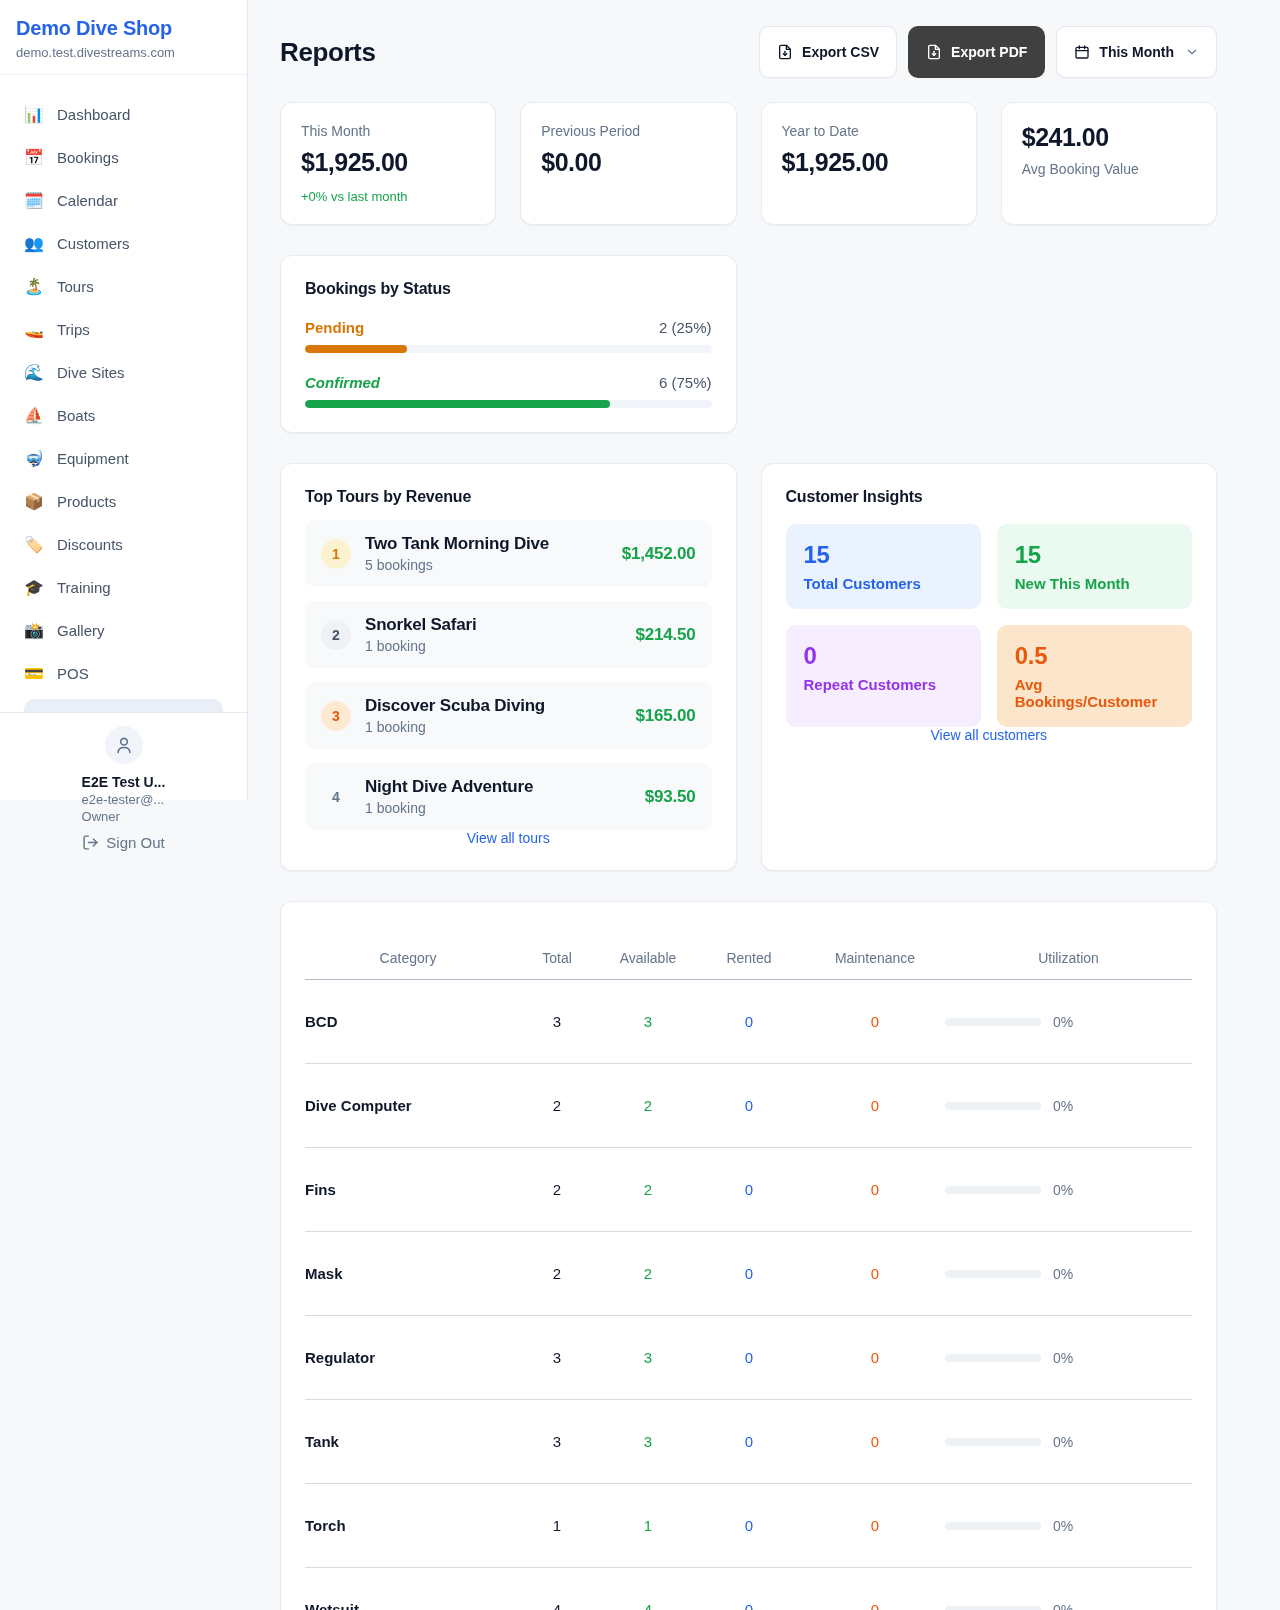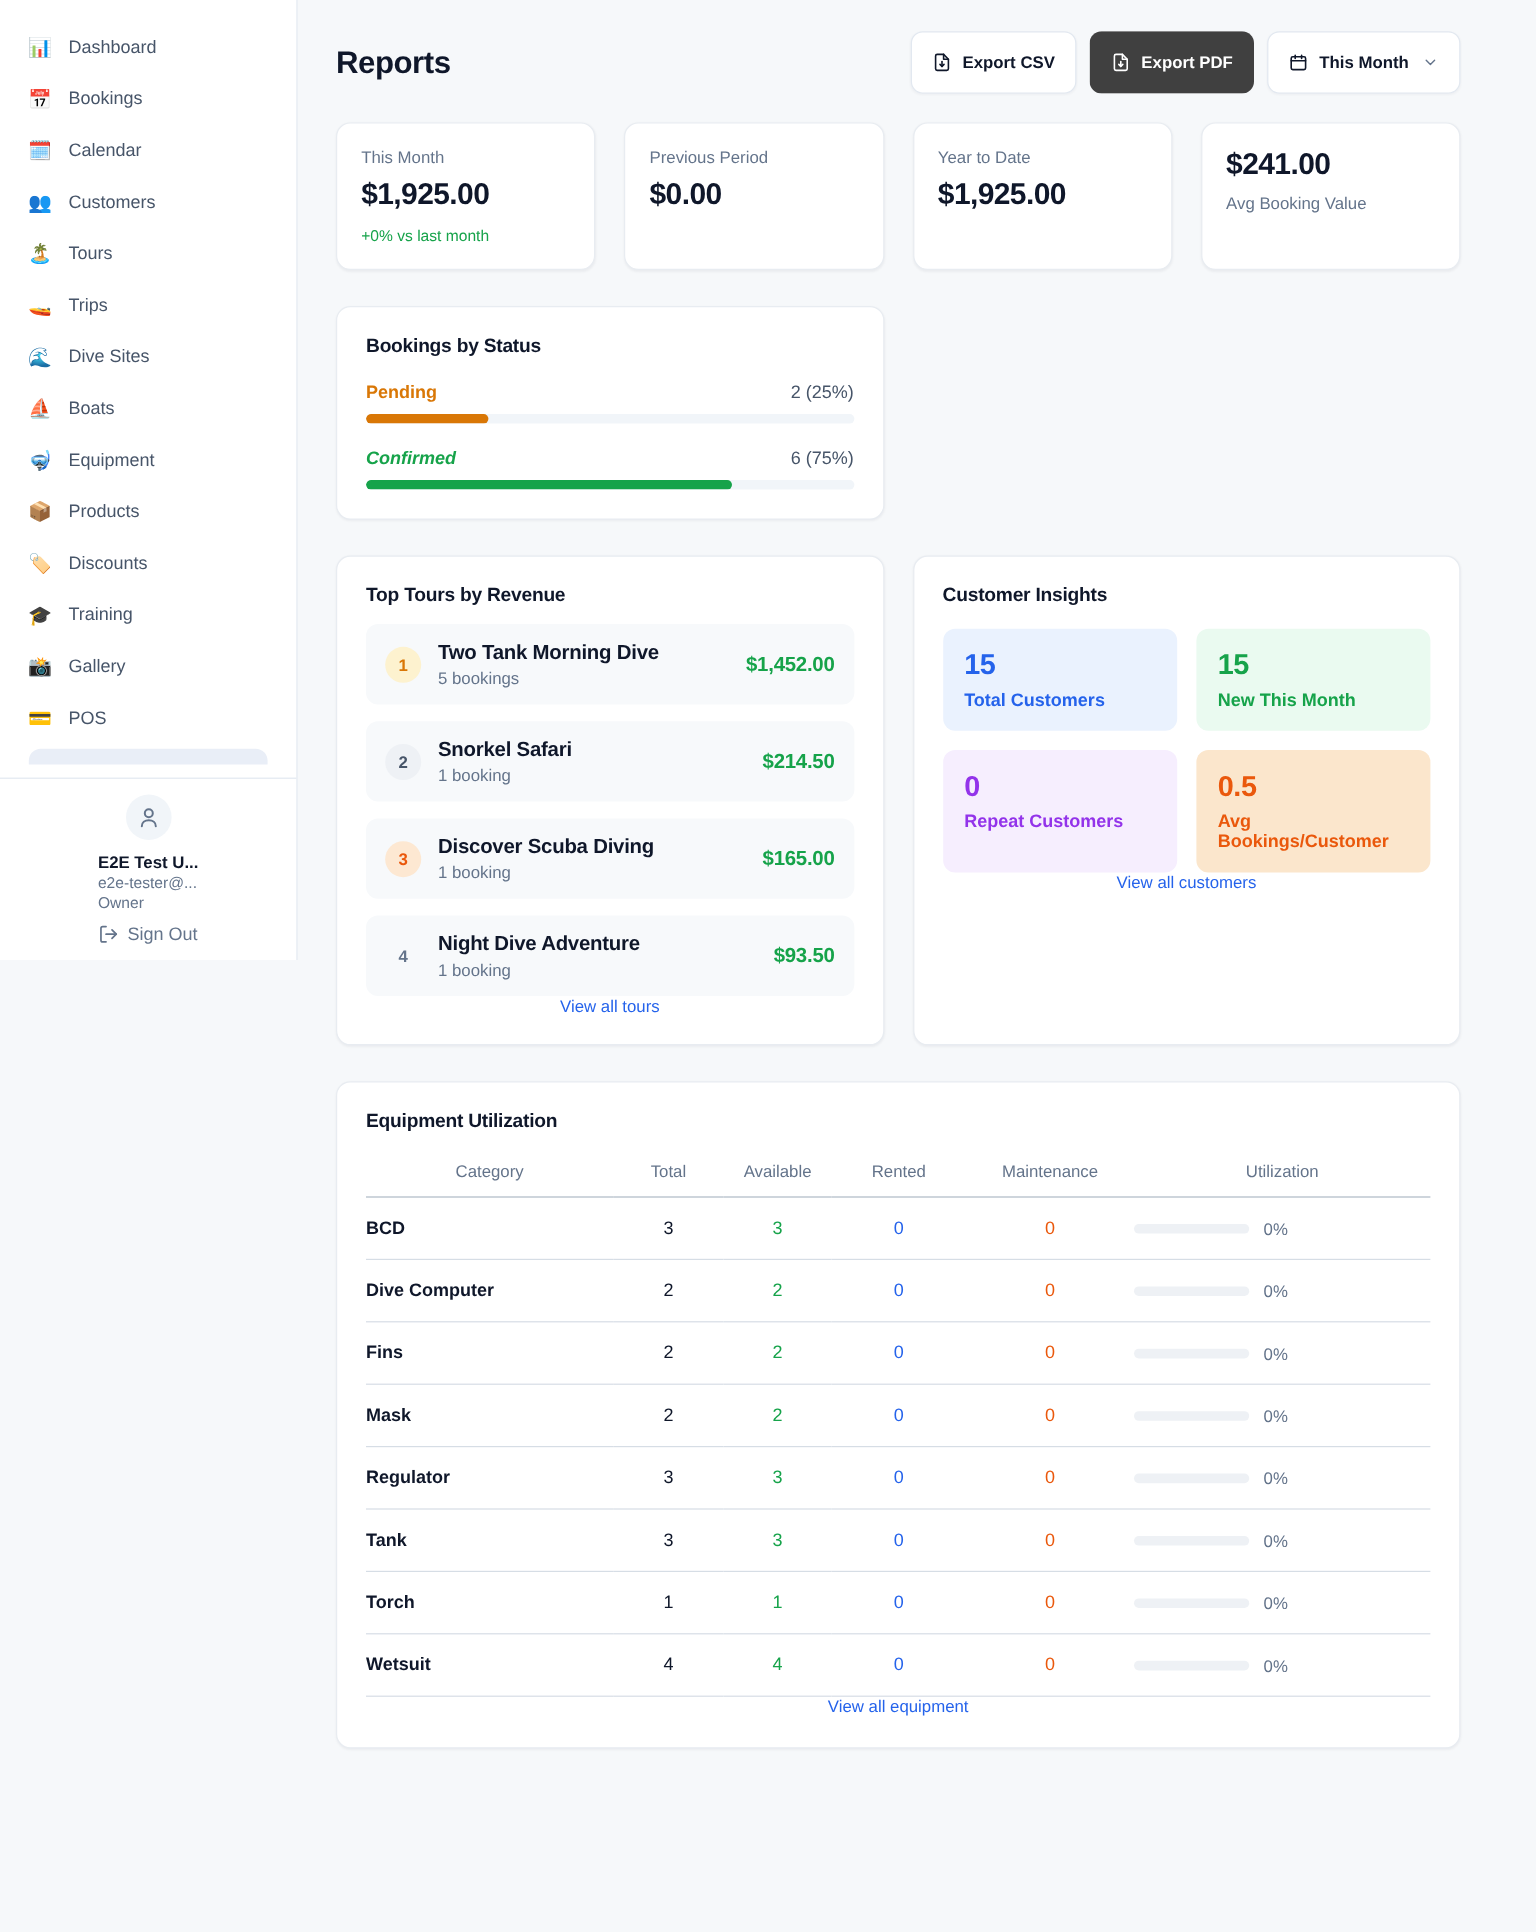--- a/index.html
+++ b/index.html
@@ -122,41 +122,45 @@
   
   .equip-card { width:937px; margin-top:30px; padding:24px 24px 26px; }
   table { width:100%; border-collapse:collapse; margin-top:14px; }
   th {
     font-size:14px; font-weight:400; color:#64748b;
     text-align:center; padding:10px 0 13px;
     border-bottom:1.5px solid #aeb9c6;
   }
   th.col-cat, th.col-util { text-align:center; }
   td {
-    font-size:15px; padding:17px 0;
+    font-size:15px; padding:33px 0;
     border-bottom:1px solid #d6dde5;
     text-align:center;
   }
   tr:last-child td { border-bottom:1px solid #d6dde5; }
   td.col-cat { text-align:left; font-weight:600; color:#0f172a; }
   td.c-total { color:#0f172a; }
   td.c-avail { color:#16a34a; }
   td.c-rent  { color:#2563eb; }
   td.c-maint { color:#ea580c; }
   td.col-util { text-align:left; }
   .util-wrap { display:flex; align-items:center; gap:12px; }
   .util-track { width:96px; height:8px; border-radius:4px; background:#eef1f5; overflow:hidden; }
   .util-fill { height:100%; background:#2563eb; border-radius:4px; }
   .util-text { font-size:14px; color:#64748b; }
   svg { display:block; }
 </style>
 </head>
 <body>
 
 <aside class="sidebar">
+  <div class="sidebar-header">
+    <div class="shop-name">Demo Dive Shop</div>
+    <div class="shop-domain">demo.test.divestreams.com</div>
+  </div>
   <nav class="nav">
     <div class="nav-item">
       <span class="nav-icon">📊</span>
       <span>Dashboard</span>
     </div>
     <div class="nav-item">
       <span class="nav-icon">📅</span>
       <span>Bookings</span>
     </div>
     <div class="nav-item">
@@ -370,21 +374,20 @@
         <div class="tile tile-orange">
           <div class="tile-value">0.5</div>
           <div class="tile-label">Avg Bookings/Customer</div>
         </div>
       </div>
       <a class="view-all">View all customers</a>
     </div>
   </div>
 
   <div class="card section-card equip-card">
-    <div class="card-title">Equipment Utilization</div>
     <table>
       <colgroup>
           <col style="width:206px">
           <col style="width:92px">
           <col style="width:90px">
           <col style="width:112px">
           <col style="width:140px">
           <col>
         </colgroup>
       <thead>

